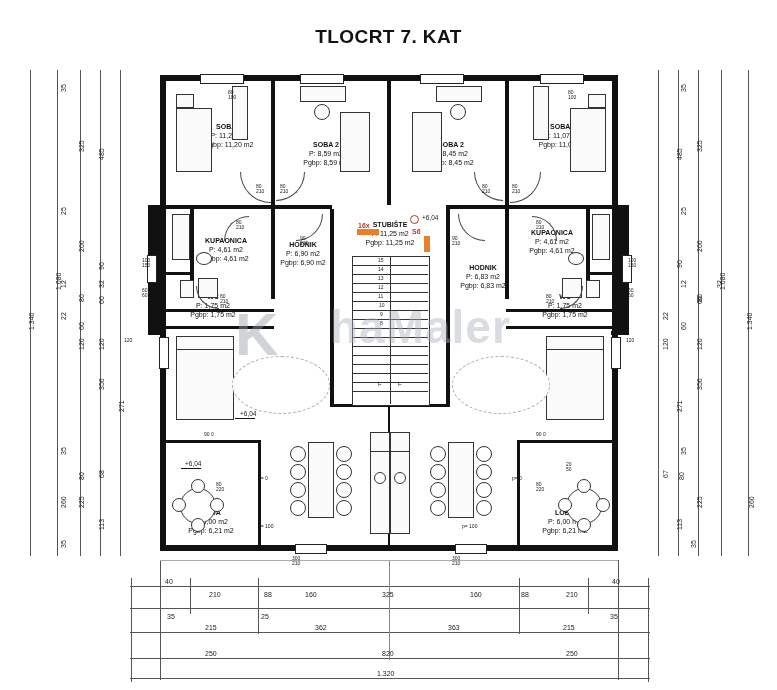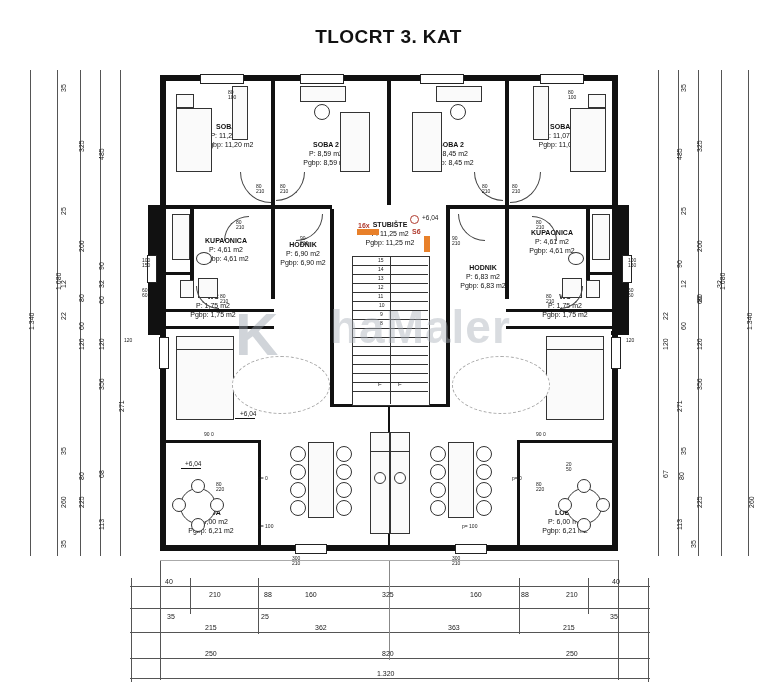--- a/index.html
+++ b/index.html
@@ -23,21 +23,21 @@
   .redtxt{color:#b03a2e;font-weight:bold;font-size:7px;}
   .wm{position:absolute;left:330px;top:300px;font-size:46px;color:rgba(170,178,186,.45);font-weight:bold;letter-spacing:1px;}
   .wmk{position:absolute;left:235px;top:300px;font-size:60px;color:rgba(150,160,170,.45);font-weight:bold;}
   .stairstep{position:absolute;border-bottom:1px solid #333;}
 </style>
 </head>
 <body>
 
 <div id="stage">
 
-  <div id="title">TLOCRT 3. KAT</div>
+  <div id="title">TLOCRT 7. KAT</div>
 
   <div class="wall" style="left:160px;top:75px;width:458px;height:6px;"></div>
   <div class="wall" style="left:160px;top:545px;width:458px;height:6px;"></div>
   <div class="wall" style="left:160px;top:75px;width:6px;height:476px;"></div>
   <div class="wall" style="left:612px;top:75px;width:6px;height:476px;"></div>
 
   <div class="wall" style="left:148px;top:205px;width:12px;height:130px;"></div>
   <div class="wall" style="left:148px;top:205px;width:18px;height:4px;"></div>
   <div class="wall" style="left:148px;top:331px;width:18px;height:4px;"></div>
   <div class="wall" style="left:617px;top:205px;width:12px;height:130px;"></div>

